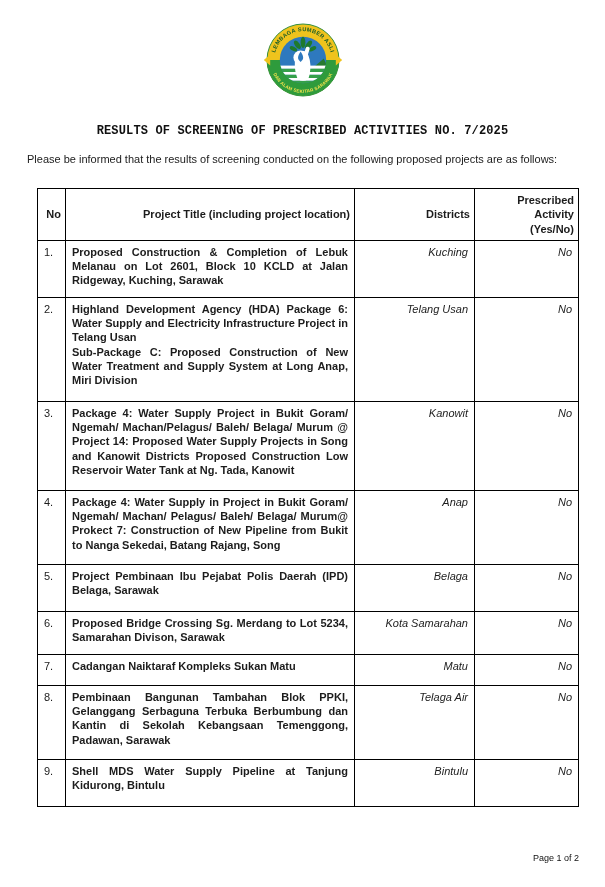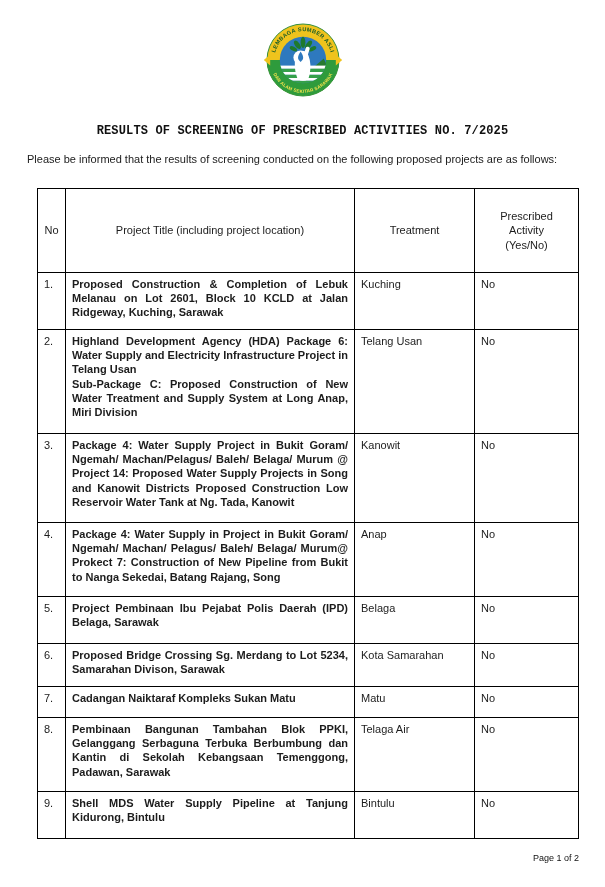--- a/index.html
+++ b/index.html
@@ -35,29 +35,29 @@
     table-layout: fixed;
   }
   table.results th, table.results td {
     border: 1px solid #000;
     font-size: 11px;
     vertical-align: top;
     padding: 4px 6px;
     line-height: 1.3;
   }
   table.results th {
-    font-weight: normal;
-    text-align: center;
+    font-weight: bold;
+    text-align: right;
     vertical-align: middle;
-    padding: 20px 4px;
+    padding: 4px 4px;
   }
   th.pre-wrap { white-space: pre-line; }
   td.no-cell { text-align: left; padding-left: 5px; }
   td.pt-cell { text-align: justify; white-space: pre-wrap; font-weight: bold; }
-  td.loc-cell, td.yn-cell { text-align: left; }
+  td.loc-cell, td.yn-cell { text-align: right; font-style: italic; }
   .footer {
     position: absolute;
     right: 26px;
     top: 853px;
     font-size: 9px;
     color: #111;
   }
 </style>
 </head>
 <body>
@@ -117,21 +117,21 @@
     <colgroup>
       <col style="width:28px">
         <col style="width:289px">
         <col style="width:120px">
         <col style="width:104px">
     </colgroup>
     <thead>
       <tr style="height:44px">
         <th>No</th>
         <th>Project Title (including project location)</th>
-        <th>Treatment</th>
+        <th>Districts</th>
         <th class="pre-wrap">Prescribed
 Activity
 (Yes/No)</th>
       </tr>
     </thead>
     <tbody>
       <tr style="height:57px">
         <td class="no-cell">1.</td>
         <td class="pt-cell">Proposed Construction &amp; Completion of Lebuk Melanau on Lot 2601, Block 10 KCLD at Jalan Ridgeway, Kuching, Sarawak</td>
         <td class="loc-cell">Kuching</td>

